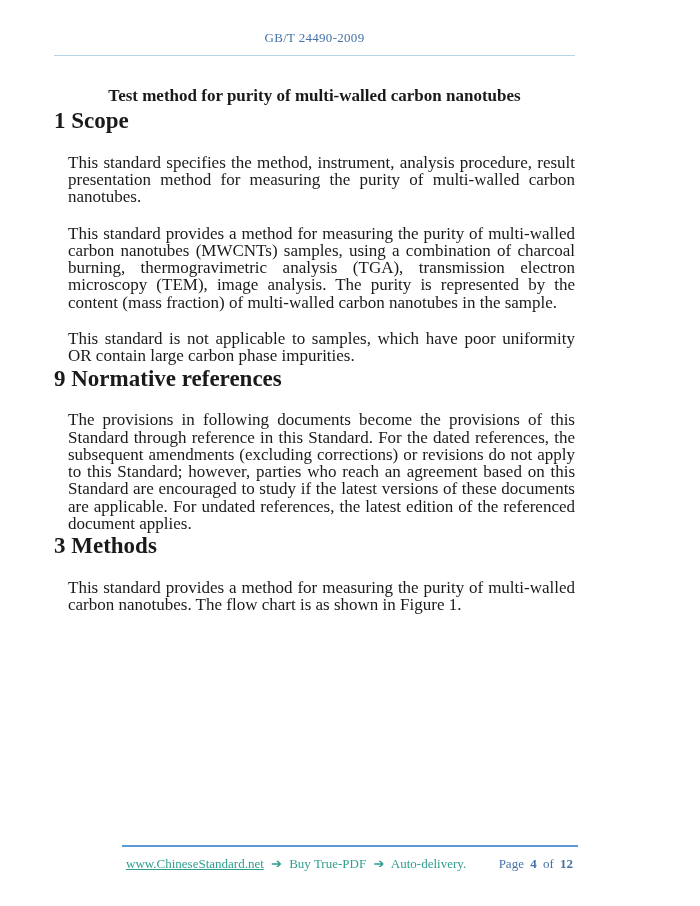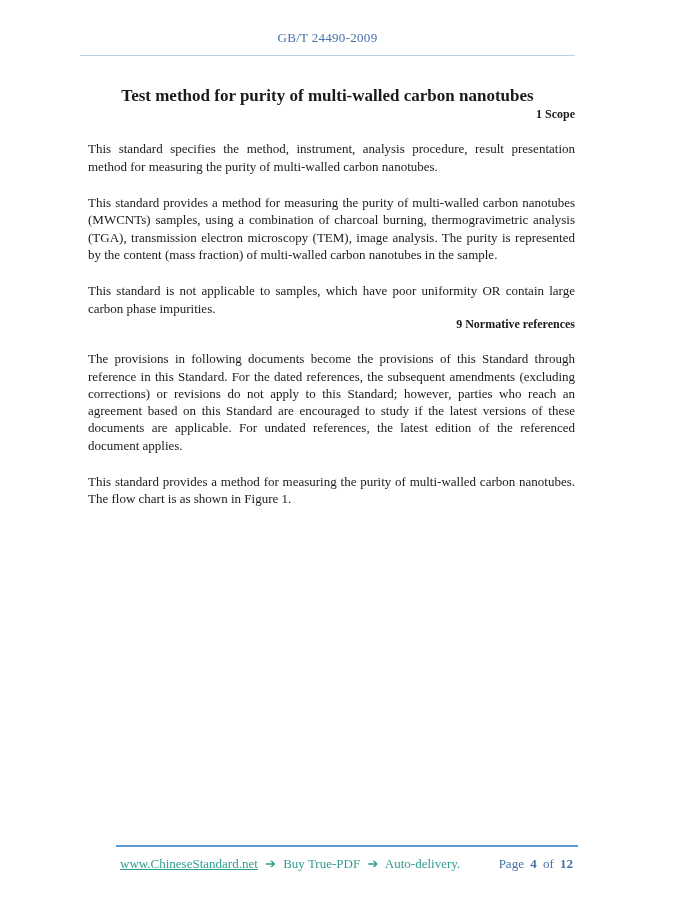--- a/index.html
+++ b/index.html
@@ -14,21 +14,21 @@
   .page{
     position:relative;
     width:700px;height:906px;
     margin:0 auto;
     background:#ffffff;
     font-family:"Liberation Serif","DejaVu Serif",serif;
     color:var(--text-black);
     overflow:hidden;
   }
   .content{
-    padding:30px 125px 0 80px;
+    padding:30px 125px 0 54px;
   }
   .doc-number{
     text-align:center;
     color:var(--accent-blue);
     font-size:13px;
     letter-spacing:0.3px;
     padding-bottom:9px;
   }
   .header-rule{
     border:none;
@@ -36,44 +36,43 @@
     margin:0;
   }
   .title{
     text-align:center;
     font-size:17px;
     font-weight:bold;
     margin:29px 0 0 0;
     line-height:1.3;
   }
   h2.section-heading{
-    font-size:12px;
+    font-size:23px;
     font-weight:bold;
     margin:0 0 0 0;
     line-height:1.2;
-    text-align:right;
   }
   .s1-heading{margin-top:58px;}
   .s2-heading{margin-top:27px;}
   .s3-heading{margin-top:27px;}
   p.body-para{
-    font-size:13px;
+    font-size:17px;
     line-height:17.3px;
     text-align:justify;
-    margin:19px 0 0 8px;
+    margin:19px 0 0 14px;
   }
   p.reference-item{
     font-size:13.5px;
     line-height:17.3px;
     text-align:justify;
     margin:13px 0 0 18px;
   }
   .footer{
     position:absolute;
-    left:116px;right:122px;bottom:34px;
+    left:122px;right:122px;bottom:34px;
     border-top:2px solid var(--rule-footer);
     padding:9px 3px 0 4px;
     display:flex;
     justify-content:space-between;
     align-items:baseline;
     font-size:13px;
   }
   .footer-left{color:var(--footer-teal);}
   .footer-left a{
     color:var(--footer-teal);
@@ -104,20 +103,21 @@
       <p class="body-para">This standard provides a method for measuring the purity of multi-walled carbon nanotubes (MWCNTs) samples, using a combination of charcoal burning, thermogravimetric analysis (TGA), transmission electron microscopy (TEM), image analysis. The purity is represented by the content (mass fraction) of multi-walled carbon nanotubes in the sample.</p>
       <p class="body-para">This standard is not applicable to samples, which have poor uniformity OR contain large carbon phase impurities.</p>
     </section>
 
     <section>
       <h2 class="section-heading s2-heading">9 Normative references</h2>
       <p class="body-para">The provisions in following documents become the provisions of this Standard through reference in this Standard. For the dated references, the subsequent amendments (excluding corrections) or revisions do not apply to this Standard; however, parties who reach an agreement based on this Standard are encouraged to study if the latest versions of these documents are applicable. For undated references, the latest edition of the referenced document applies.</p>
     </section>
 
     <section>
+      <h2 class="section-heading s3-heading">3 Methods</h2>
       <p class="body-para">This standard provides a method for measuring the purity of multi-walled carbon nanotubes. The flow chart is as shown in Figure 1.</p>
     </section>
 
   </div>
 
   <footer class="footer">
     <div class="footer-left">
       <a>www.ChineseStandard.net</a>
       <span class="arrow">➔</span>
       <span>Buy True-PDF</span>

